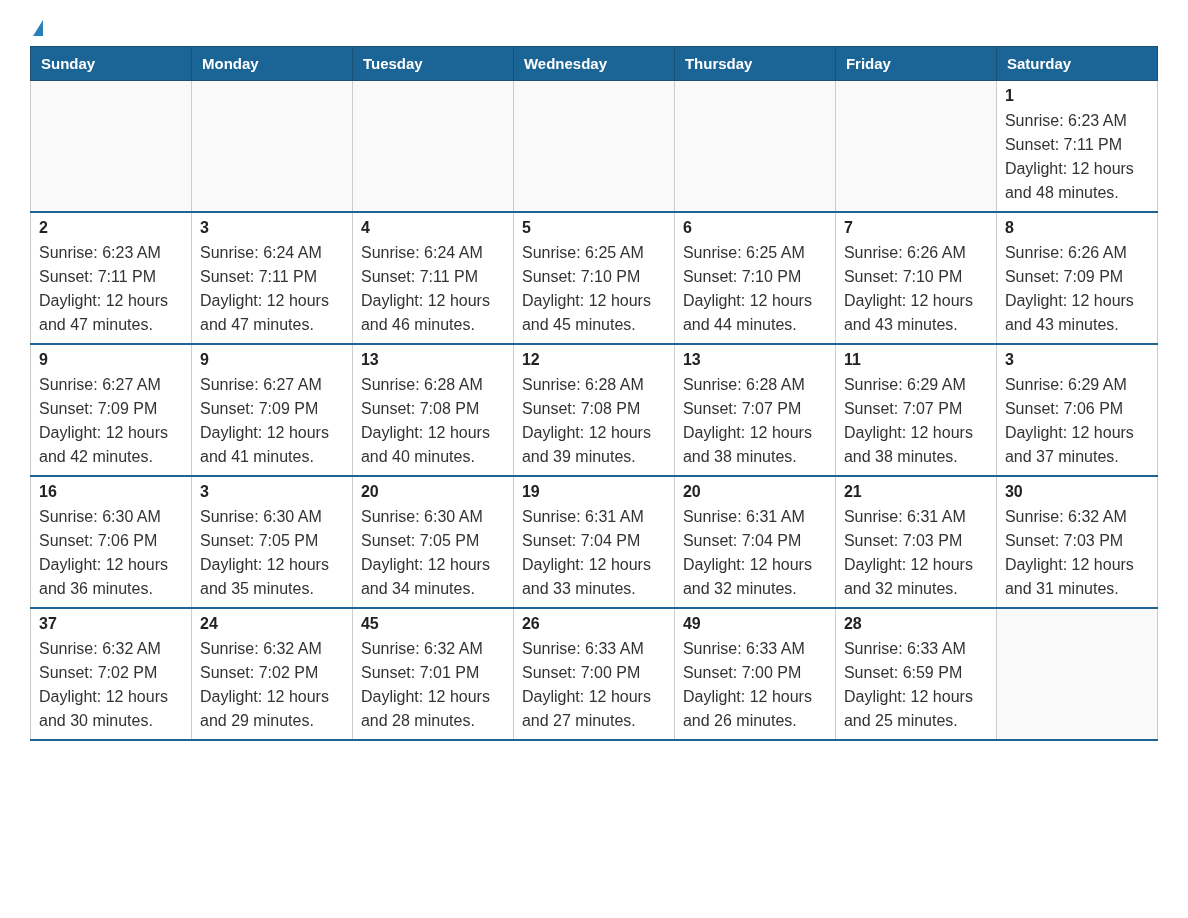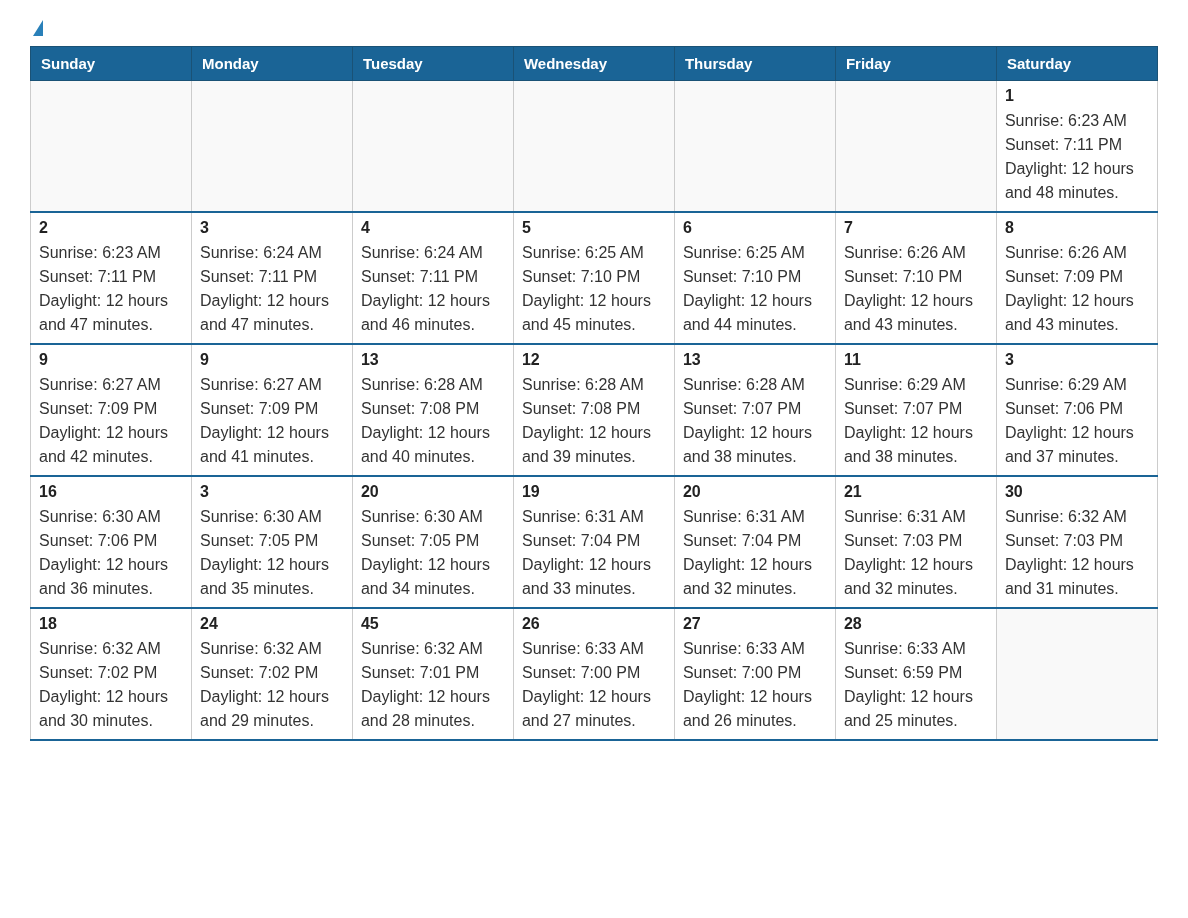--- a/index.html
+++ b/index.html
@@ -270,21 +270,21 @@
         </td>
         <td>
           <span class="day-number">30</span>
           <div class="day-info" style="white-space: pre-line;">Sunrise: 6:32 AM
 Sunset: 7:03 PM
 Daylight: 12 hours and 31 minutes.</div>
         </td>
       </tr>
       <tr>
         <td>
-          <span class="day-number">18</span>
+          <span class="day-number">37</span>
           <div class="day-info" style="white-space: pre-line;">Sunrise: 6:32 AM
 Sunset: 7:02 PM
 Daylight: 12 hours and 30 minutes.</div>
         </td>
         <td>
           <span class="day-number">24</span>
           <div class="day-info" style="white-space: pre-line;">Sunrise: 6:32 AM
 Sunset: 7:02 PM
 Daylight: 12 hours and 29 minutes.</div>
         </td>
@@ -294,21 +294,21 @@
 Sunset: 7:01 PM
 Daylight: 12 hours and 28 minutes.</div>
         </td>
         <td>
           <span class="day-number">26</span>
           <div class="day-info" style="white-space: pre-line;">Sunrise: 6:33 AM
 Sunset: 7:00 PM
 Daylight: 12 hours and 27 minutes.</div>
         </td>
         <td>
-          <span class="day-number">27</span>
+          <span class="day-number">49</span>
           <div class="day-info" style="white-space: pre-line;">Sunrise: 6:33 AM
 Sunset: 7:00 PM
 Daylight: 12 hours and 26 minutes.</div>
         </td>
         <td>
           <span class="day-number">28</span>
           <div class="day-info" style="white-space: pre-line;">Sunrise: 6:33 AM
 Sunset: 6:59 PM
 Daylight: 12 hours and 25 minutes.</div>
         </td>

